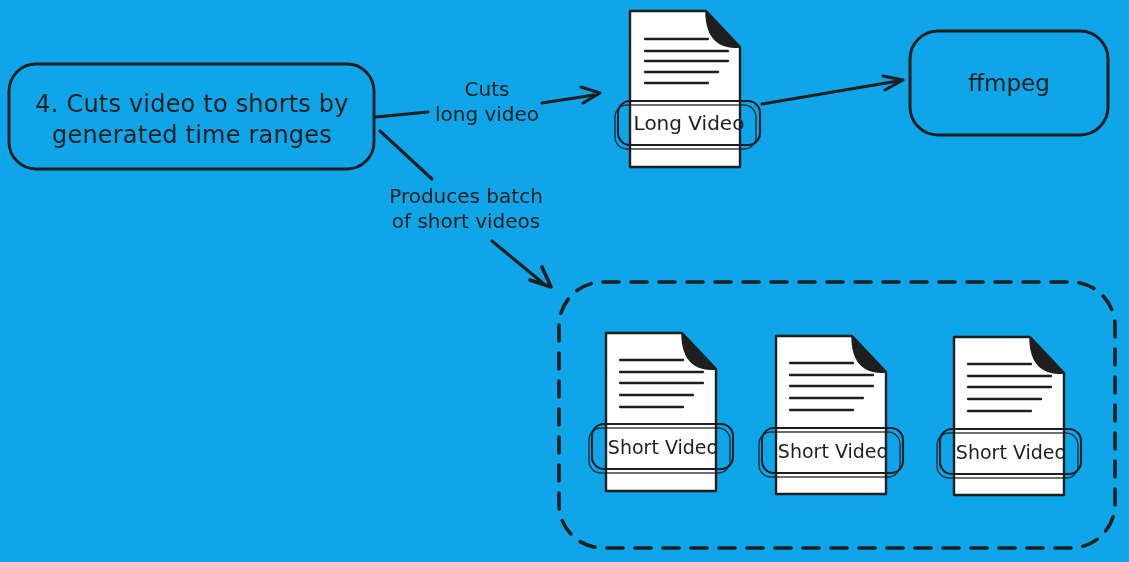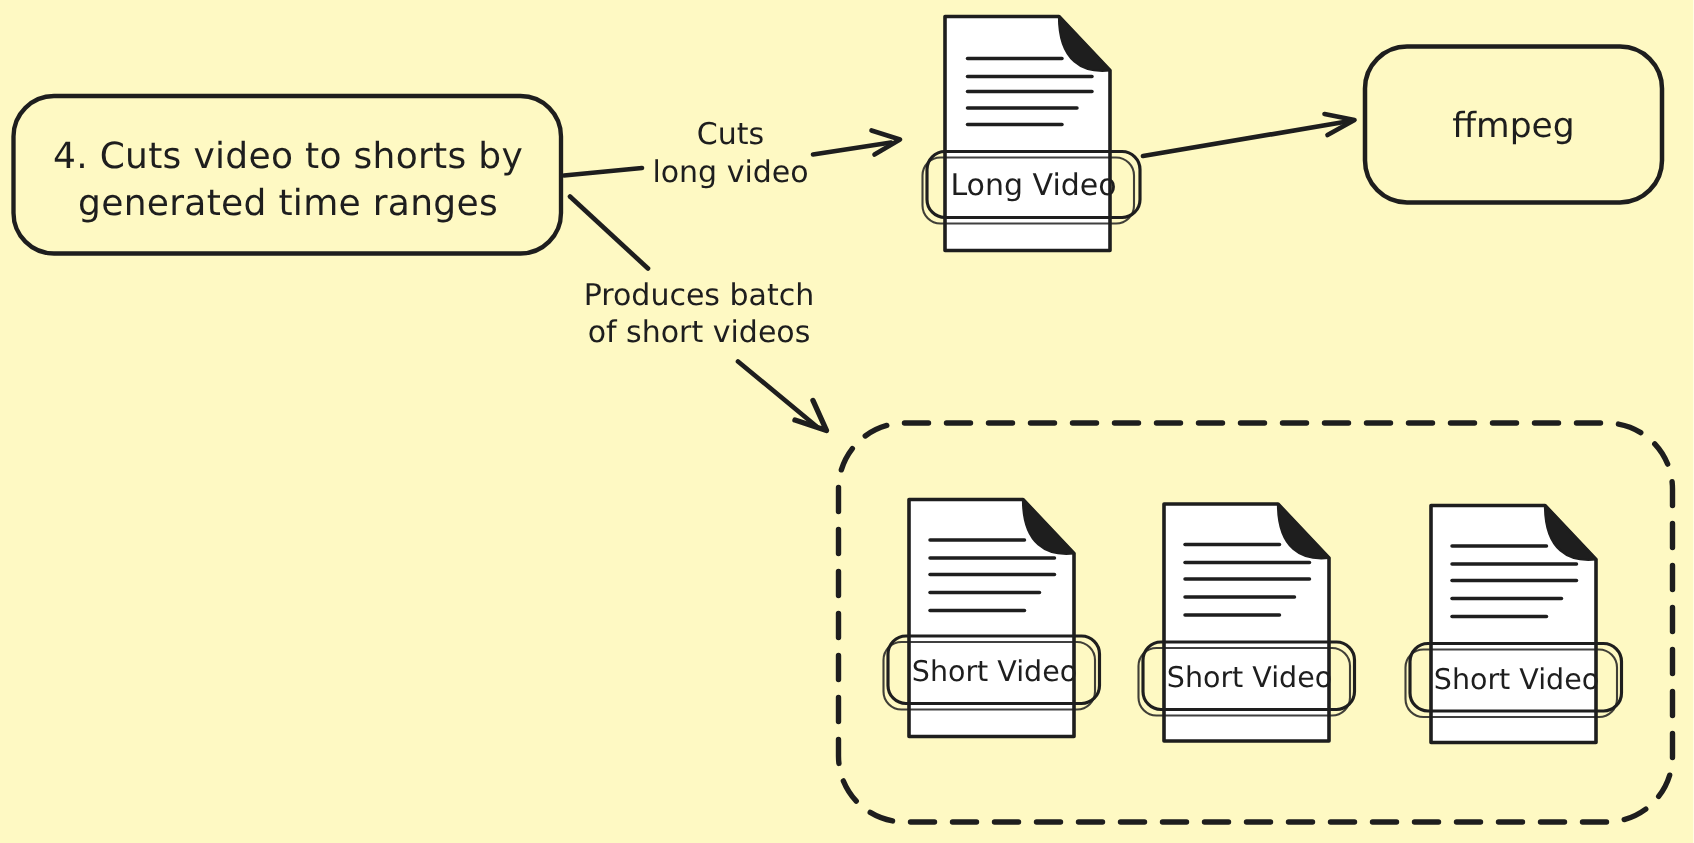--- a/index.html
+++ b/index.html
@@ -1,20 +1,20 @@
 <!DOCTYPE html>
 <html><head>
 <meta charset="utf-8">
 <style>
   html, body { margin: 0; padding: 0; background: #ffffff; }
   .canvas {
     position: relative;
     width: 1129px;
     height: 562px;
-    background: #fef9c3;
+    background: #0ea5e9;
     overflow: hidden;
     font-family: "DejaVu Sans", "Liberation Sans", sans-serif;
   }
   svg { display: block; }
   .stroke   { stroke: #1e1e1e; fill: none; stroke-linecap: round; stroke-linejoin: round; }
   .paper    { fill: #ffffff; stroke: #1e1e1e; stroke-width: 2.4; stroke-linejoin: round; }
   .fold     { fill: #1e1e1e; stroke: #1e1e1e; stroke-width: 1.5; stroke-linejoin: round; }
   .docline  { stroke: #1e1e1e; stroke-width: 2.3; stroke-linecap: round; }
   .banner   { fill: none; stroke: #1e1e1e; stroke-width: 2.1; }
   .banner-echo { fill: none; stroke: #1e1e1e; stroke-width: 1.4; opacity: 0.85; }

